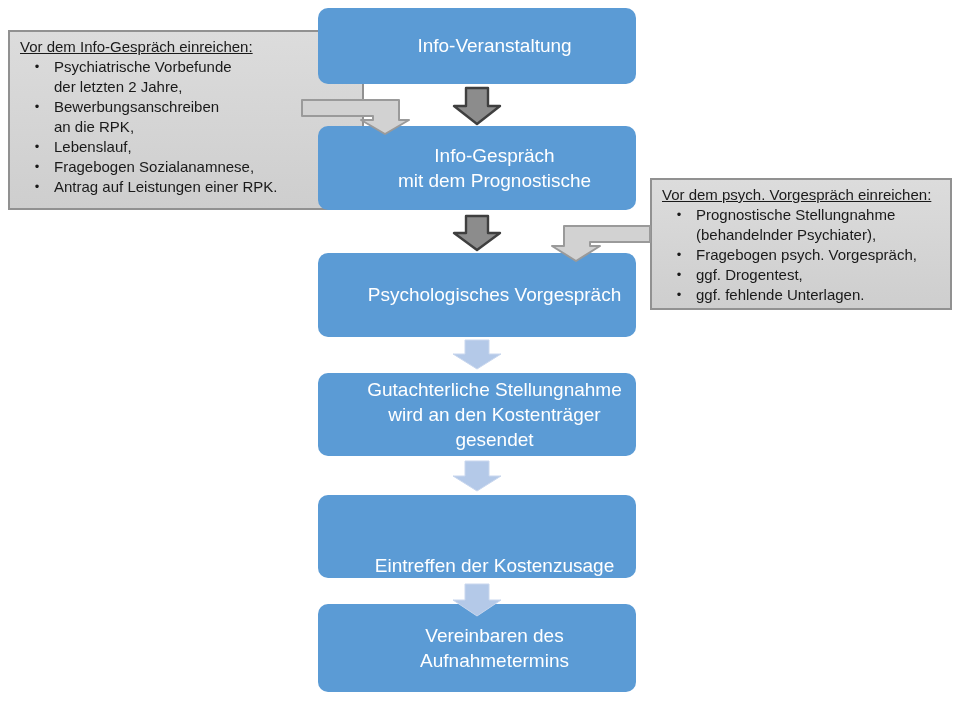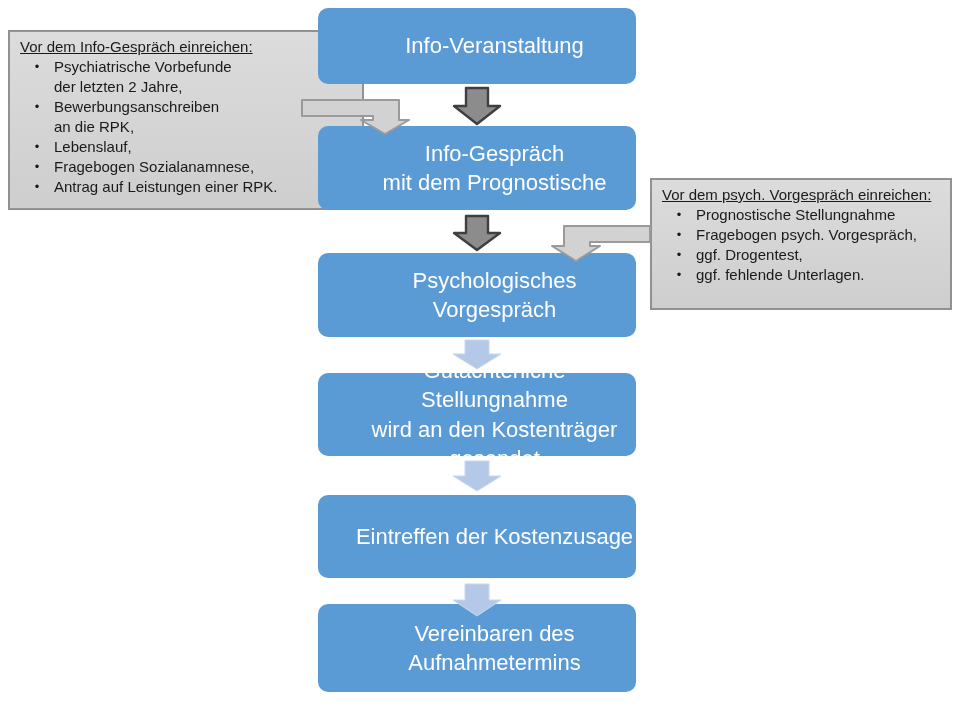--- a/index.html
+++ b/index.html
@@ -28,21 +28,21 @@
   }
   .step{
     position:absolute;
     left:318px;width:318px;
     background:var(--step-fill);
     border-radius:10px;
     color:var(--step-text);
     display:flex;flex-direction:column;
     align-items:center;justify-content:center;
     text-align:center;
-    font-size:22px;
+    font-size:19px;
     line-height:1.32;
     padding-left:35px;
   }
   .arrow-layer{
     position:absolute;left:0;top:0;
     width:972px;height:711px;
     pointer-events:none;
   }
   .callout{
     position:absolute;
@@ -110,20 +110,21 @@
         </span>
     </div>
   </div>
 
   <div class="callout callout-right">
     <div class="callout-title">Vor dem psych. Vorgespräch einreichen:</div>
     <div class="bullet-item">
       <span class="bullet">•</span>
       <span class="item-lines">
           <div>Prognostische Stellungnahme</div>
+          <div>(behandelnder Psychiater),</div>
         </span>
     </div>
     <div class="bullet-item">
       <span class="bullet">•</span>
       <span class="item-lines">
           <div>Fragebogen psych. Vorgespräch,</div>
         </span>
     </div>
     <div class="bullet-item">
       <span class="bullet">•</span>
@@ -146,21 +147,21 @@
     <div>Info-Gespräch</div>
     <div>mit dem Prognostische</div>
   </div>
   <div class="step" style="top:253px;height:84px;">
     <div>Psychologisches Vorgespräch</div>
   </div>
   <div class="step" style="top:373px;height:83px;">
     <div>Gutachterliche Stellungnahme</div>
     <div>wird an den Kostenträger gesendet</div>
   </div>
-  <div class="step" style="top:495px;height:83px;">
+  <div class="step" style="top:495px;height:83px;justify-content:flex-end;">
     <div>Eintreffen der Kostenzusage</div>
   </div>
   <div class="step" style="top:604px;height:88px;">
     <div>Vereinbaren des Aufnahmetermins</div>
   </div>
 
   <svg class="arrow-layer" viewBox="0 0 972 711">
     <polygon points="466,88 488,88 488,106 500,106 477,124 454,106 466,106" stroke-width="2.4" stroke-linejoin="round" fill="#8c8c8c" stroke="#3f3f3f"></polygon>
     <polygon points="466,216 488,216 488,233 500,233 477,250 454,233 466,233" stroke-width="2.4" stroke-linejoin="round" fill="#8c8c8c" stroke="#3f3f3f"></polygon>
     <polygon points="465,340 489,340 489,354 501,354 477,369 453,354 465,354" stroke-width="1" stroke-linejoin="round" fill="#b4c9e8" stroke="#c9d7ee"></polygon>

